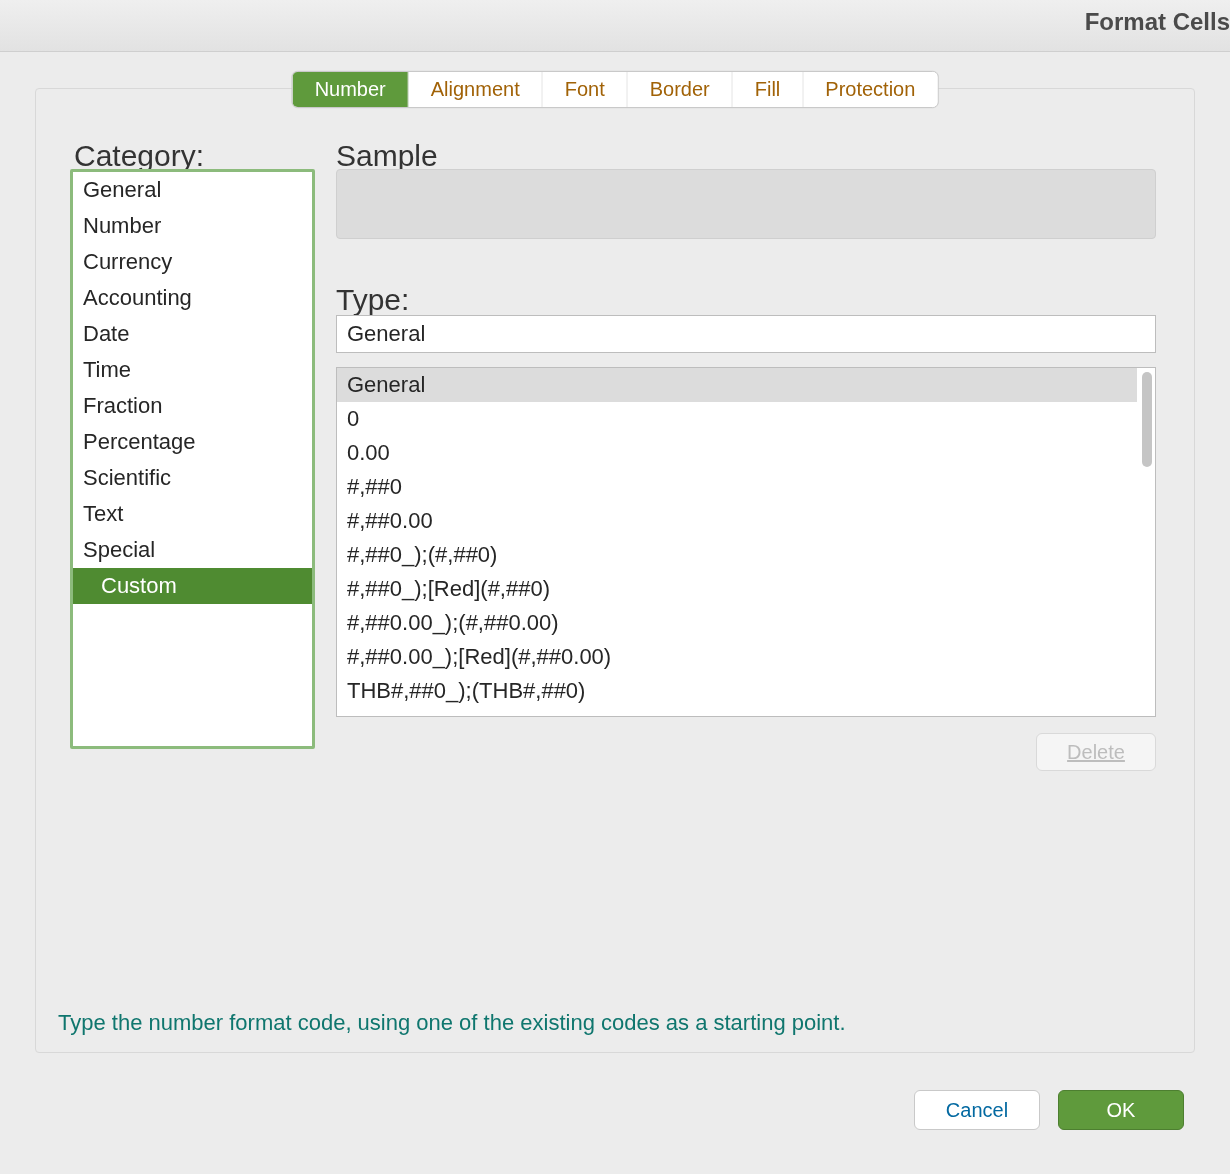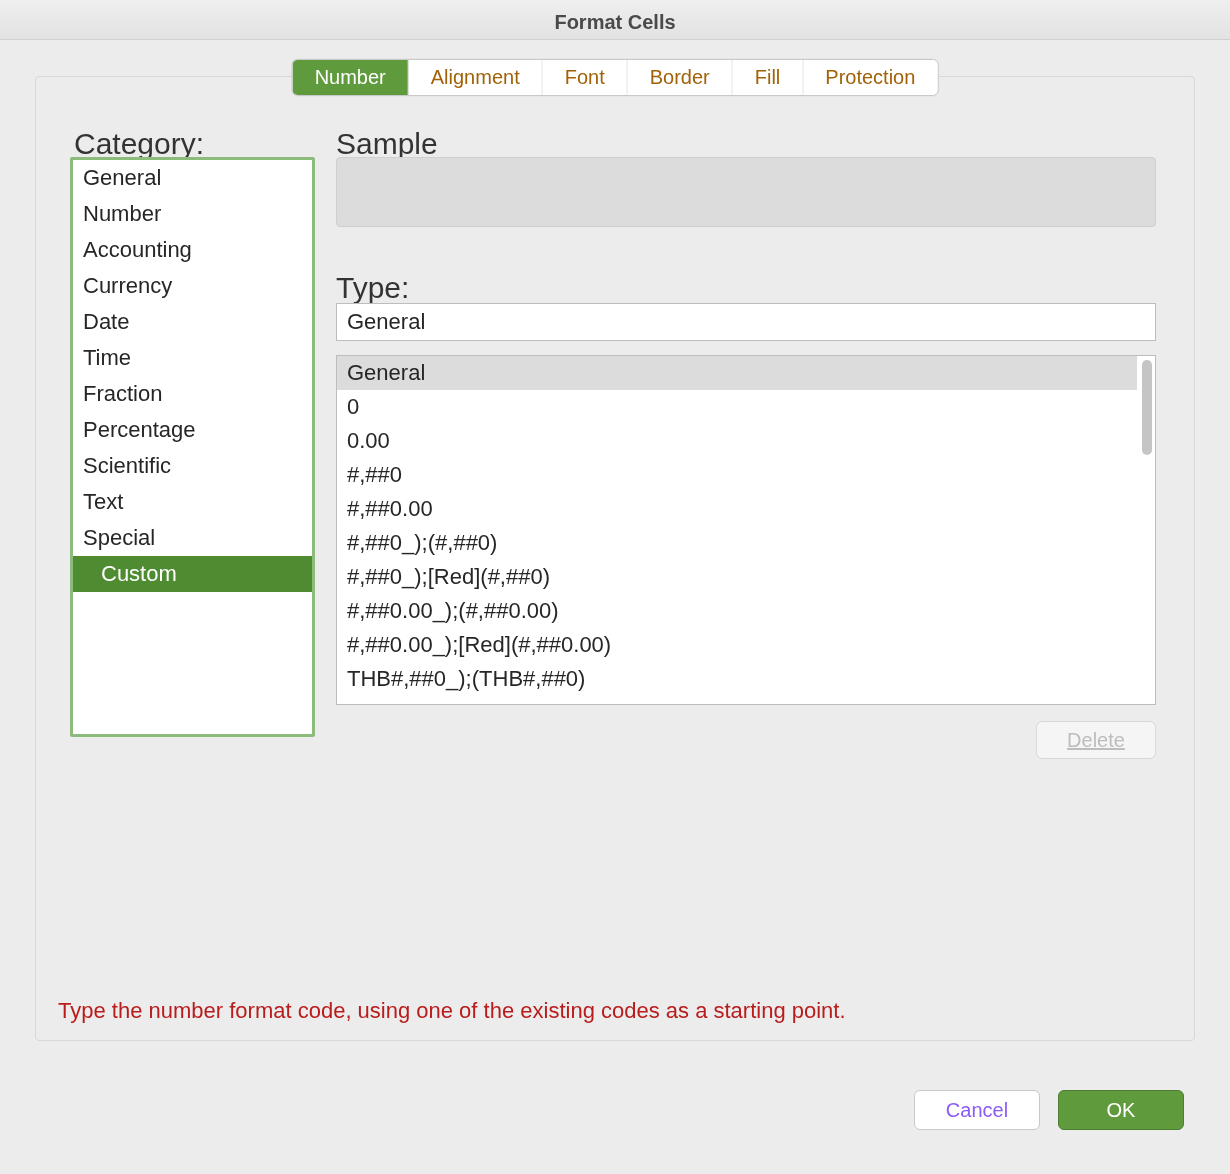--- a/index.html
+++ b/index.html
@@ -7,24 +7,24 @@
     width: 1230px;
     height: 1174px;
     font-family: -apple-system, "Helvetica Neue", Arial, sans-serif;
     background: #ececec;
     color: #262626;
     overflow: hidden;
   }
 
   
   .titlebar {
-    height: 40px;
+    height: 52px;
     line-height: 44px;
-    text-align: center;
-    font-size: 20px;
+    text-align: right;
+    font-size: 24px;
     font-weight: 600;
     background: linear-gradient(#efefef, #e2e2e2);
     border-bottom: 1px solid #cfcfcf;
     color: #4a4a4a;
   }
 
   
   .panel {
     position: relative;
     margin: 36px 35px 0 35px;
@@ -186,21 +186,21 @@
     line-height: 36px;
     text-decoration: underline;
   }
 
   
   .help-text {
     position: absolute;
     left: 22px;
     bottom: 16px;
     font-size: 22px;
-    color: #b91c1c;
+    color: #0f766e;
   }
 
   
   .button-row {
     position: absolute;
     right: 46px;
     bottom: 44px;
     display: flex;
     gap: 18px;
   }
@@ -209,21 +209,21 @@
     height: 40px;
     border-radius: 6px;
     font-size: 20px;
     text-align: center;
     line-height: 38px;
     cursor: default;
   }
   .btn-cancel {
     background: #fff;
     border: 1px solid #c9c9c9;
-    color: #8b5cf6;
+    color: #0369a1;
   }
   .btn-ok {
     background: #5f9a3c;
     border: 1px solid #4d7f30;
     color: #fff;
     font-weight: 500;
   }
 </style>
 </head>
 <body>
@@ -241,22 +241,22 @@
     <div class="tab">Protection</div>
   </div>
 
   <div class="label category-label">Category:</div>
   <div class="label sample-label">Sample</div>
   <div class="label type-label">Type:</div>
 
   <div class="category-box">
     <div class="category-item">General</div>
     <div class="category-item">Number</div>
+    <div class="category-item">Currency</div>
     <div class="category-item">Accounting</div>
-    <div class="category-item">Currency</div>
     <div class="category-item">Date</div>
     <div class="category-item">Time</div>
     <div class="category-item">Fraction</div>
     <div class="category-item">Percentage</div>
     <div class="category-item">Scientific</div>
     <div class="category-item">Text</div>
     <div class="category-item">Special</div>
     <div class="category-item selected">Custom</div>
   </div>
 

